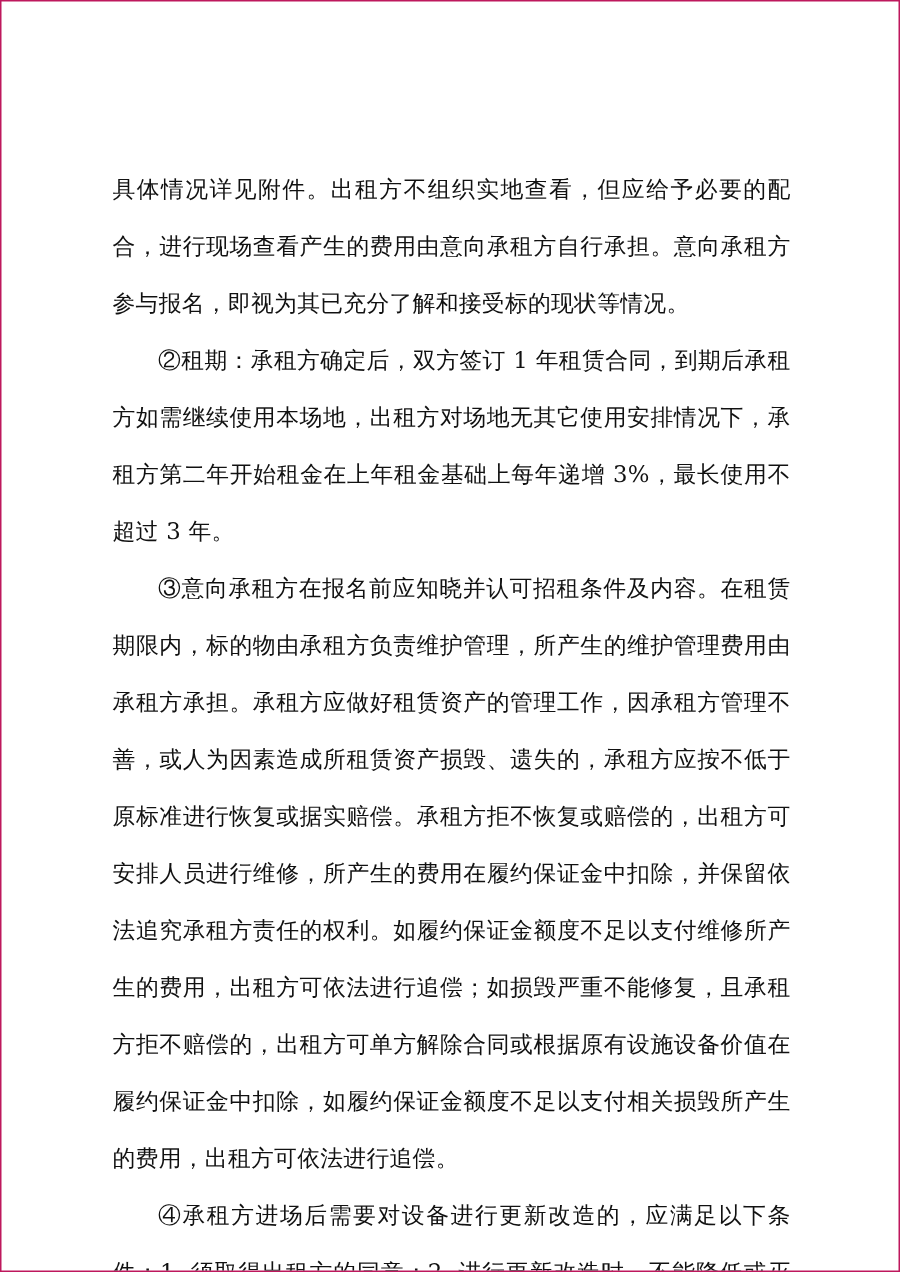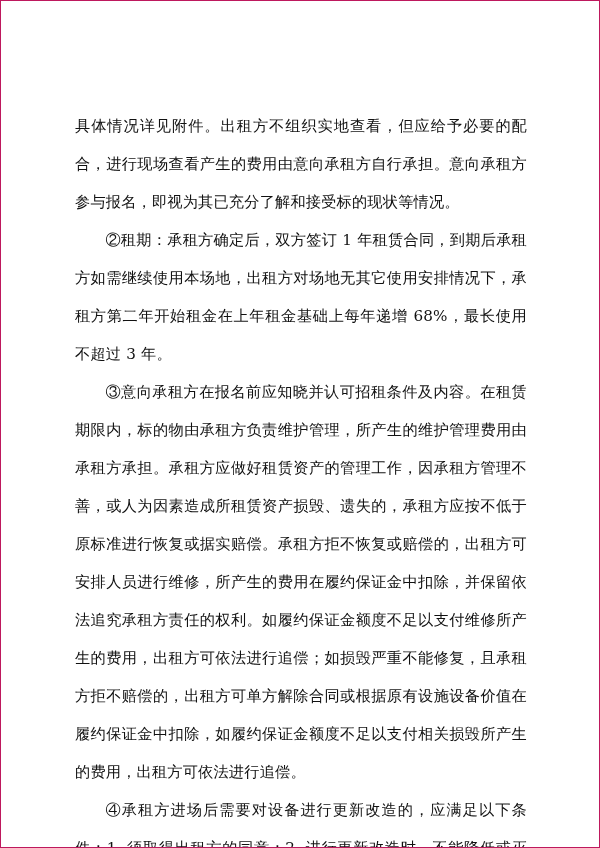--- a/index.html
+++ b/index.html
@@ -38,18 +38,18 @@
   .indent {
     text-indent: 2em;
   }
 </style>
 </head>
 <body>
 
 <div class="page">
   <div class="doc-body">
     <p class="para">具体情况详见附件。出租方不组织实地查看，但应给予必要的配合，进行现场查看产生的费用由意向承租方自行承担。意向承租方参与报名，即视为其已充分了解和接受标的现状等情况。</p>
-    <p class="para indent">②租期：承租方确定后，双方签订 1 年租赁合同，到期后承租方如需继续使用本场地，出租方对场地无其它使用安排情况下，承租方第二年开始租金在上年租金基础上每年递增 68%，最长使用不超过 3 年。</p>
+    <p class="para indent">②租期：承租方确定后，双方签订 1 年租赁合同，到期后承租方如需继续使用本场地，出租方对场地无其它使用安排情况下，承租方第二年开始租金在上年租金基础上每年递增 3%，最长使用不超过 3 年。</p>
     <p class="para indent">③意向承租方在报名前应知晓并认可招租条件及内容。在租赁期限内，标的物由承租方负责维护管理，所产生的维护管理费用由承租方承担。承租方应做好租赁资产的管理工作，因承租方管理不善，或人为因素造成所租赁资产损毁、遗失的，承租方应按不低于原标准进行恢复或据实赔偿。承租方拒不恢复或赔偿的，出租方可安排人员进行维修，所产生的费用在履约保证金中扣除，并保留依法追究承租方责任的权利。如履约保证金额度不足以支付维修所产生的费用，出租方可依法进行追偿；如损毁严重不能修复，且承租方拒不赔偿的，出租方可单方解除合同或根据原有设施设备价值在履约保证金中扣除，如履约保证金额度不足以支付相关损毁所产生的费用，出租方可依法进行追偿。</p>
     <p class="para indent">④承租方进场后需要对设备进行更新改造的，应满足以下条件：1. 须取得出租方的同意；2. 进行更新改造时，不能降低或灭失出租方原有价值；3. 改造费用由承租方自行承担。</p>
 
   </div>
 </div>
 
 </body></html>

